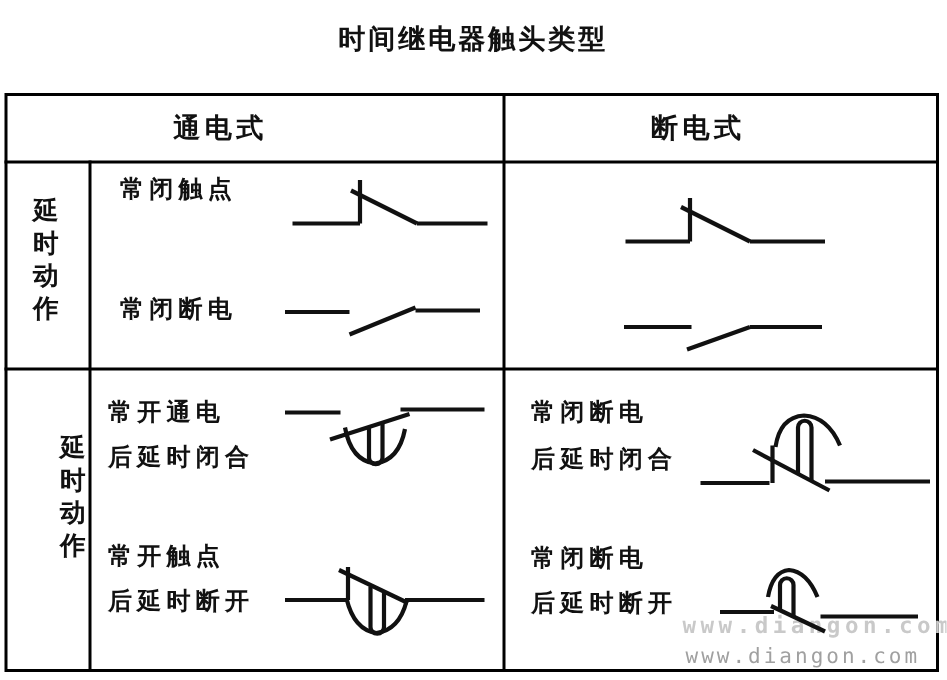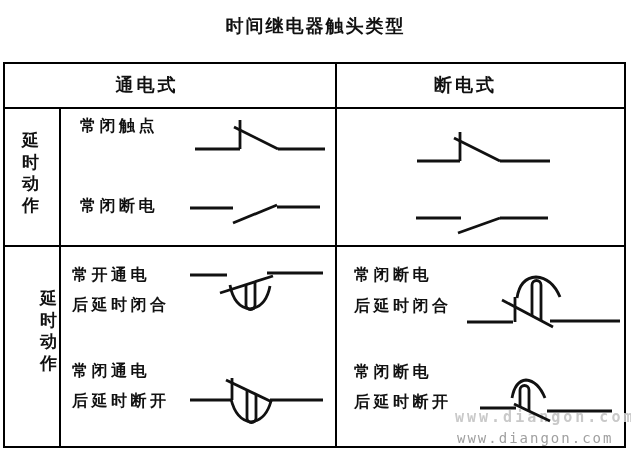--- a/index.html
+++ b/index.html
@@ -79,21 +79,21 @@
   <div class="abs sym" style="left:413px;top:203px;">
     <svg width="140" height="34" viewBox="0 0 140 34" fill="none" stroke="#111" stroke-width="2.8">
       <path d="M3,15 H48"></path>
         <path d="M45,30 L87,15"></path>
         <path d="M87,15 H135"></path>
     </svg>
   </div>
 
   <div class="abs celltext" style="left:72px;top:265px;">常开通电</div>
   <div class="abs celltext" style="left:72px;top:295px;">后延时闭合</div>
-  <div class="abs celltext" style="left:72px;top:361px;">常闭通电</div>
+  <div class="abs celltext" style="left:72px;top:361px;">常开触点</div>
   <div class="abs celltext" style="left:72px;top:391px;">后延时断开</div>
 
   <div class="abs sym" style="left:186px;top:265px;">
     <svg width="140" height="55" viewBox="0 0 140 55" fill="none" stroke="#111" stroke-width="2.8">
       <path d="M4,10 H41"></path>
       <path d="M34,28 L87,11"></path>
       <path d="M81,8 H137"></path>
       <path d="M60,19 V40 A4.5,4.5 0 0 0 69,40 V17"></path>
       <path d="M44,20 Q48,42 64,44 Q80,42 84,21"></path>
     </svg>

